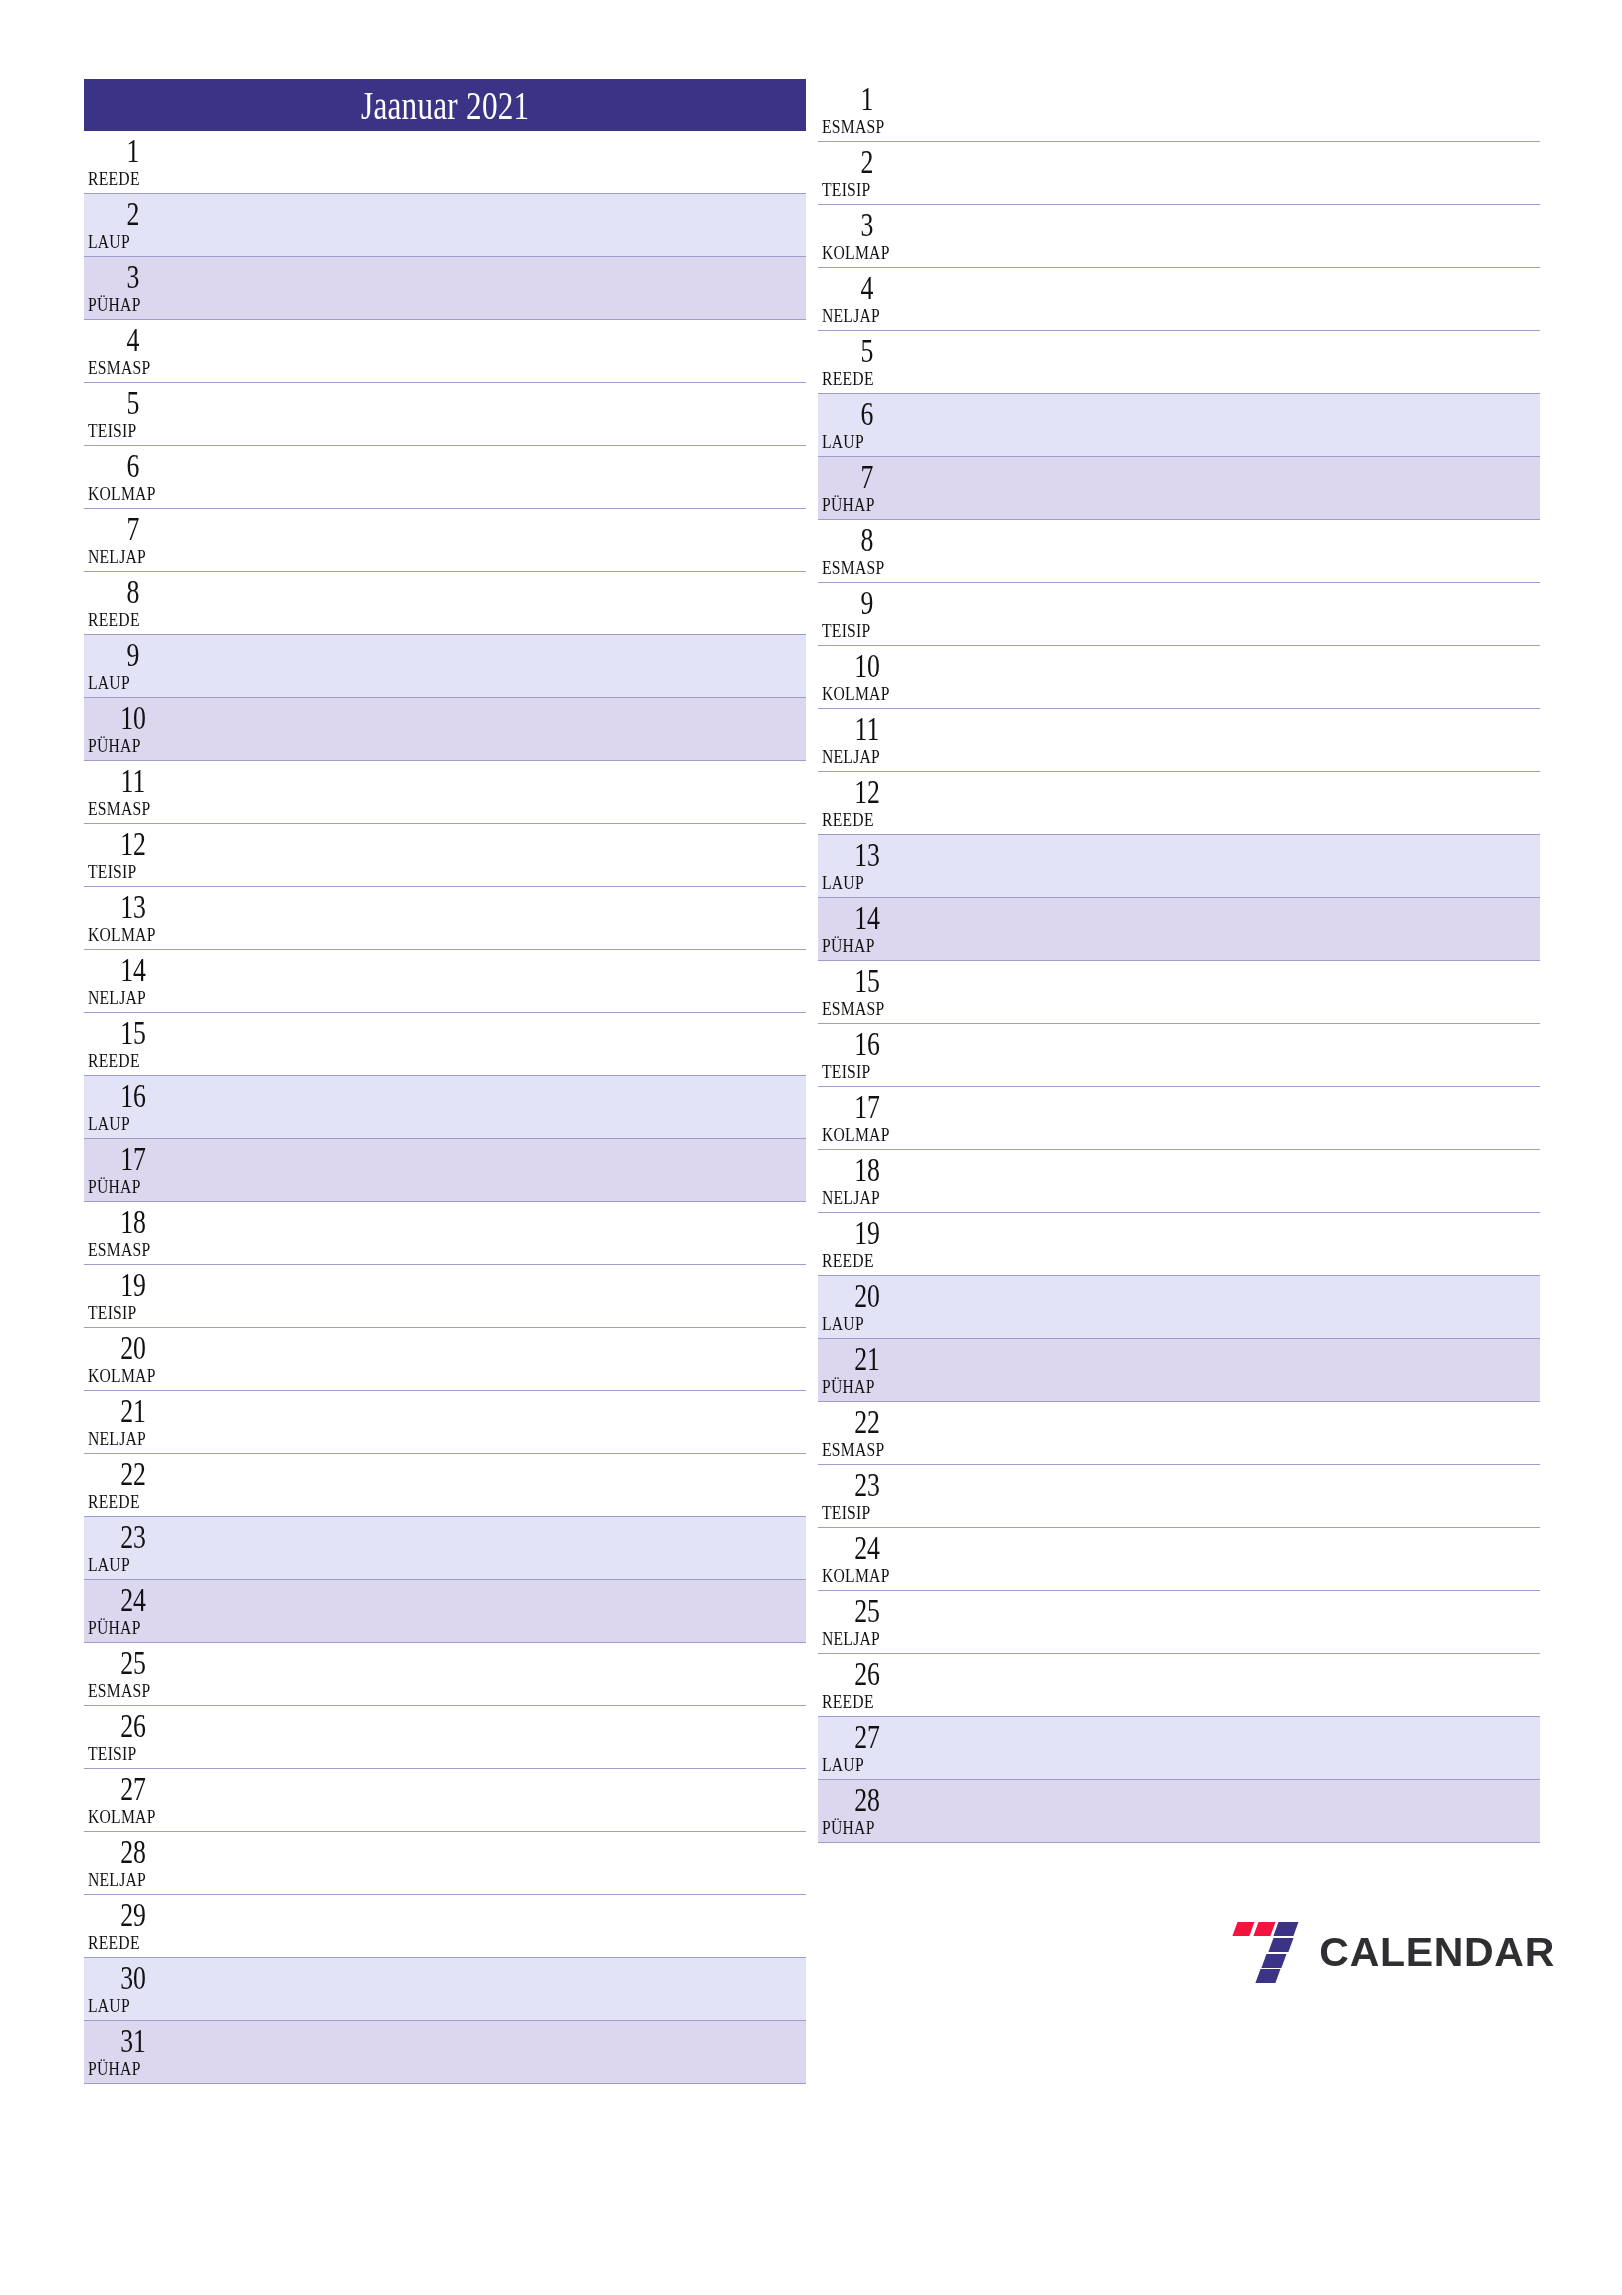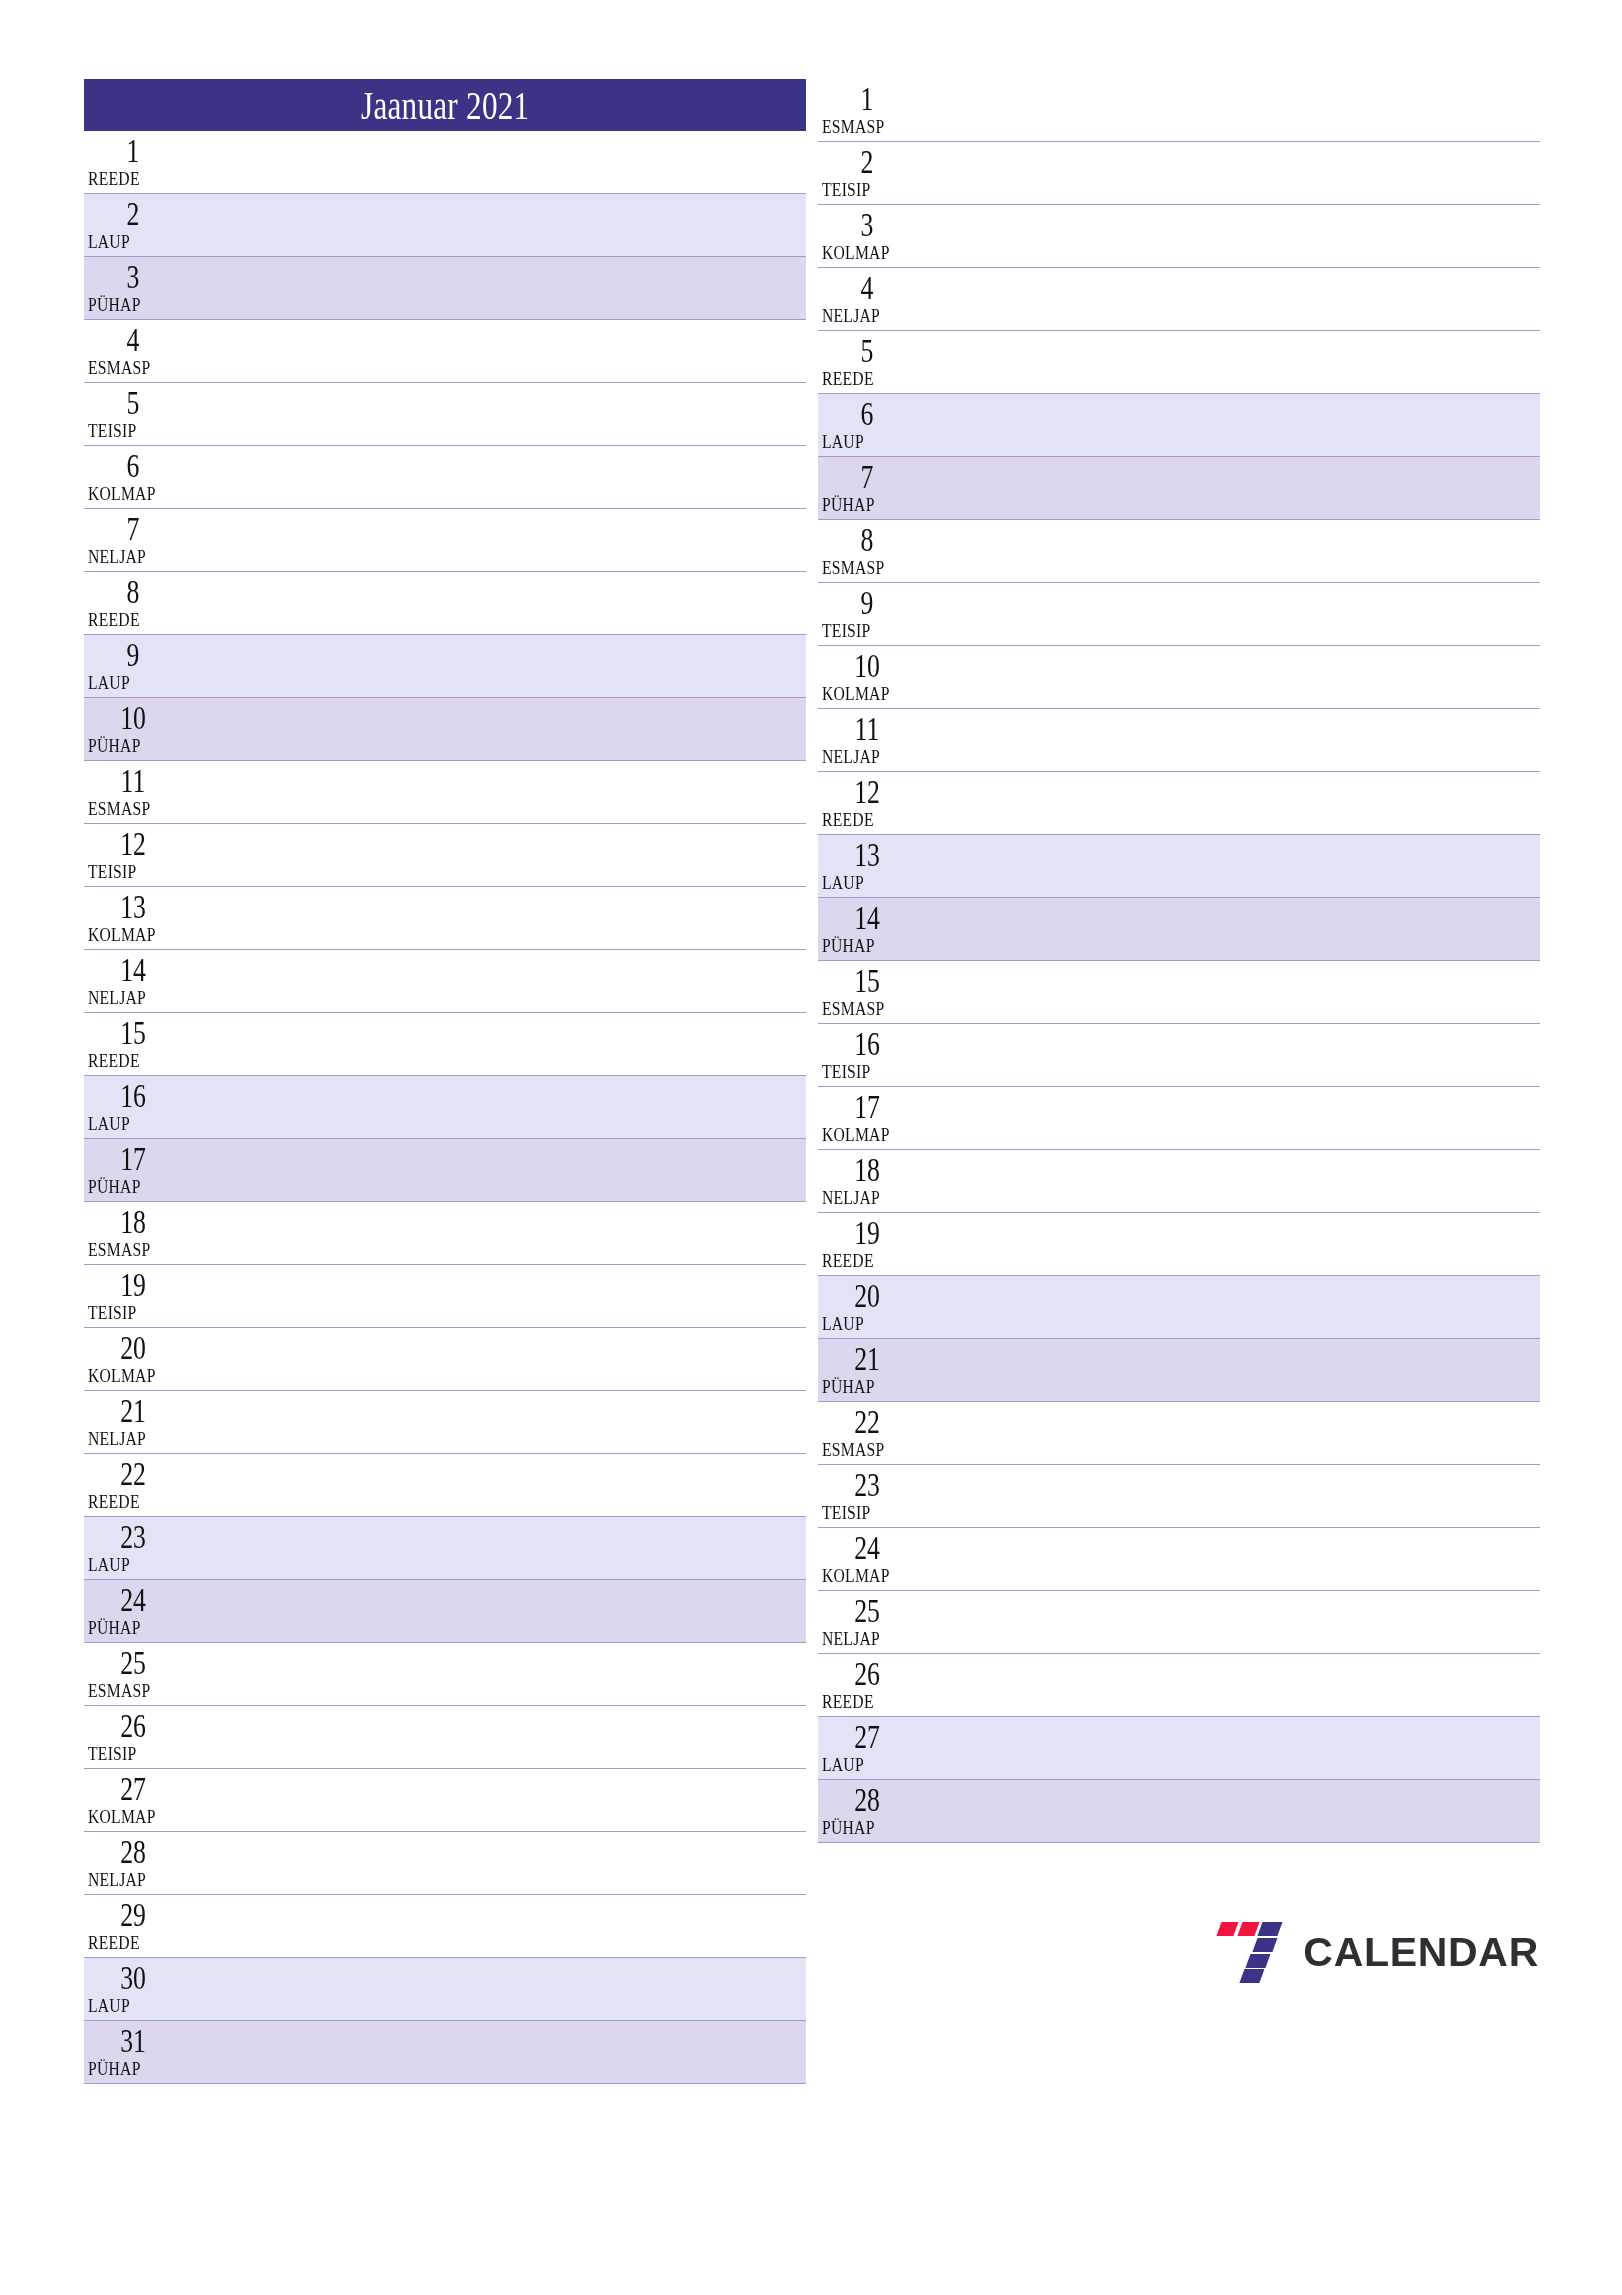--- a/index.html
+++ b/index.html
@@ -100,21 +100,21 @@
     color: #111111;
     letter-spacing: 0.3px;
     transform: scaleX(0.80);
     transform-origin: left top;
     white-space: nowrap;
   }
 
   
   .logo {
     position: absolute;
-    right: 84px;
+    right: 68px;
     display: flex;
     flex-direction: row;
     align-items: center;
     gap: 14.4px;
   }
   .logo-mark {
     position: relative;
     width: 71px;
     height: 63px;
     flex: 0 0 71px;

